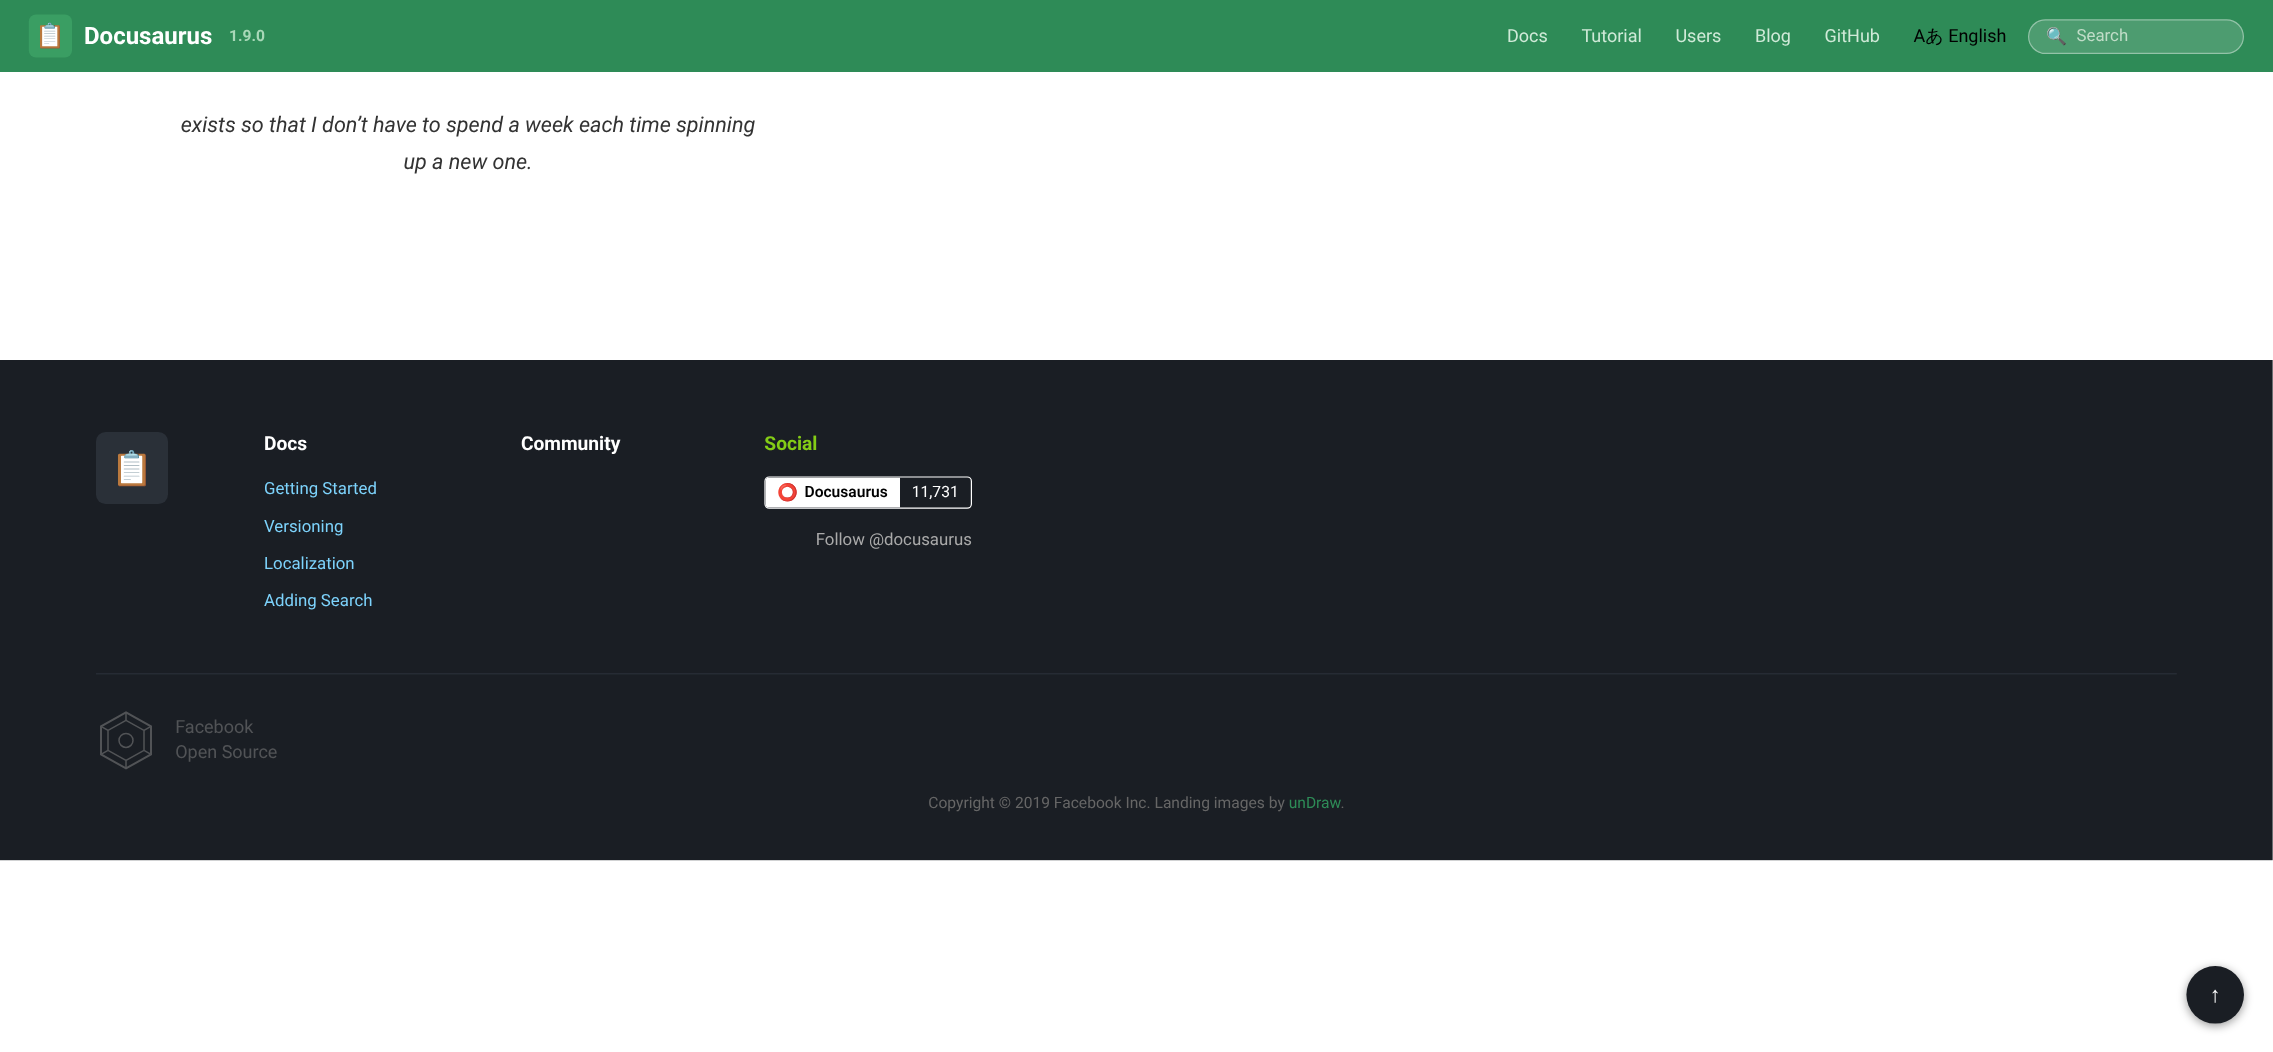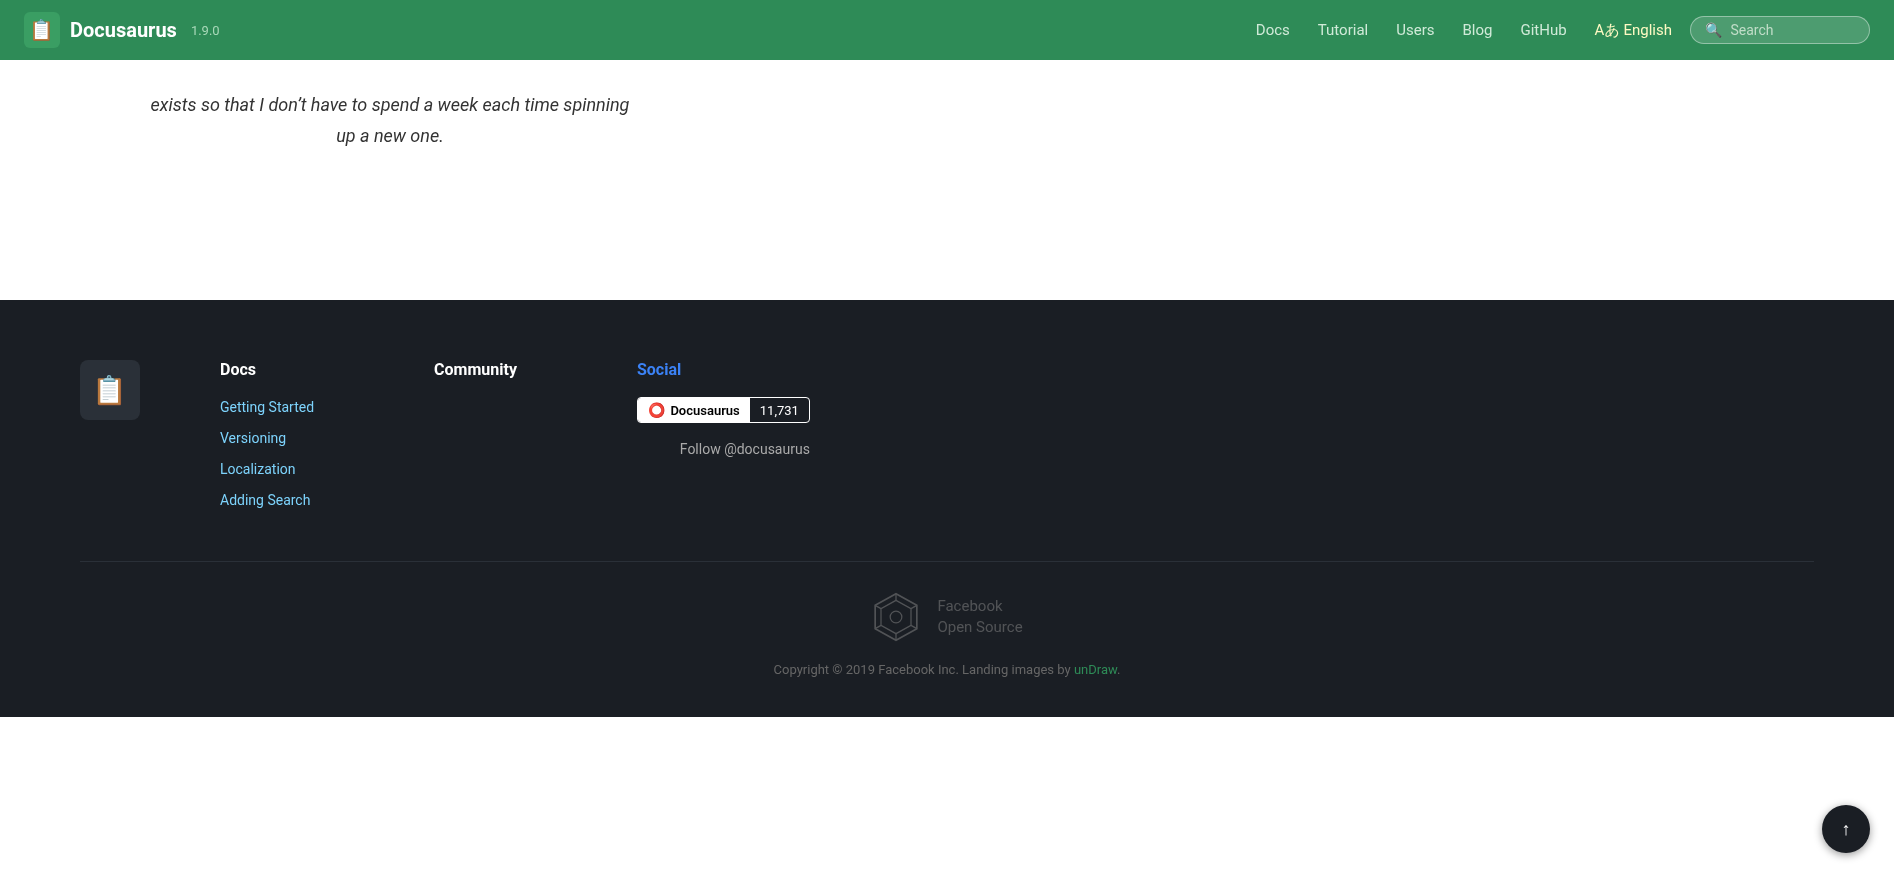--- a/index.html
+++ b/index.html
@@ -31,37 +31,37 @@
       background: #3a9e63;
       border-radius: 6px;
       display: flex;
       align-items: center;
       justify-content: center;
       font-size: 20px;
     }
     .brand-version {
       font-size: 13px;
       color: #a8d8b8;
-      font-weight: 400;
+      font-weight: 700;
       margin-left: 4px;
     }
     .navbar-nav {
       margin-left: auto;
       display: flex;
       align-items: center;
       gap: 8px;
     }
     .nav-link {
       color: #d0ead8;
       text-decoration: none;
       font-size: 15px;
       padding: 6px 10px;
     }
     .nav-lang {
-      color: #fef9c3;
+      color: #000000;
       font-size: 15px;
       padding: 6px 10px;
       cursor: pointer;
     }
     .search-box {
       display: flex;
       align-items: center;
       background: rgba(255,255,255,0.15);
       border: 1px solid rgba(255,255,255,0.4);
       border-radius: 20px;
@@ -135,21 +135,21 @@
     }
     .footer-col ul li {
       margin-bottom: 12px;
     }
     .footer-col ul li a {
       color: #7dd3fc;
       text-decoration: none;
       font-size: 14px;
     }
     .social-col h3 {
-      color: #3b82f6;
+      color: #84cc16;
       font-size: 16px;
       font-weight: 700;
       margin-bottom: 18px;
     }
     .github-badge {
       display: inline-flex;
       align-items: center;
       border: 1px solid #fff;
       border-radius: 4px;
       overflow: hidden;
@@ -183,21 +183,20 @@
 
     .footer-divider {
       border: none;
       border-top: 1px solid #2a3038;
       margin: 40px 0 30px;
     }
 
     .footer-bottom {
       display: flex;
       flex-direction: column;
-      align-items: center;
       gap: 20px;
     }
     .fb-opensource {
       display: flex;
       align-items: center;
       gap: 16px;
       opacity: 0.5;
     }
     .fb-logo-svg {
       width: 50px;

